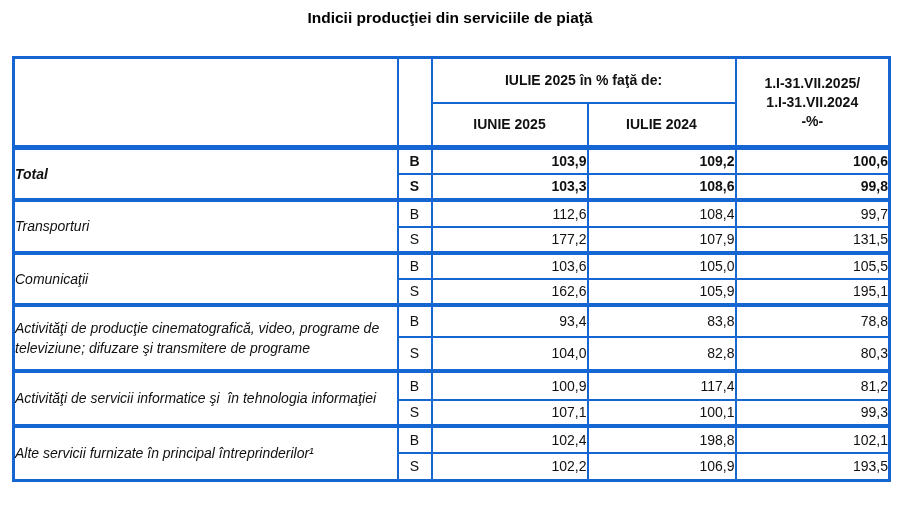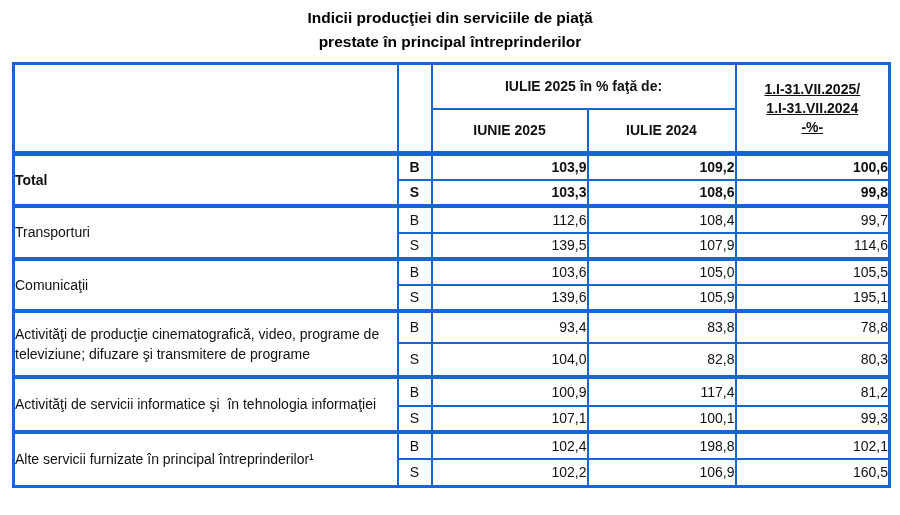--- a/index.html
+++ b/index.html
@@ -12,21 +12,21 @@
     background: #ffffff;
     width: 900px; height: 515px;
     font-family: "Liberation Sans", sans-serif;
     color: var(--ink);
   }
   .page { width: 900px; height: 515px; overflow: hidden; }
 
   .title-block {
     text-align: center;
     padding-top: 6px;
-    margin-bottom: 8px;
+    margin-bottom: 26px;
   }
   .title-line {
     font-size: 15.5px;
     font-weight: bold;
     line-height: 1.55;
     color: #000;
   }
 
   table.idx {
     border-collapse: collapse;
@@ -44,52 +44,52 @@
   }
 
   
   .c-bs  { border-left-width: 3px; border-right-width: 4px; }
   .c-p   { border-left-width: 4px; }
 
   
   thead tr.hr1 { height: 45px; }
   thead tr.hr2 { height: 45px; }
   thead th { font-weight: bold; text-align: center; }
-  .c-period div { line-height: 19px; font-weight: bold; text-decoration: underline; }
+  .c-period div { line-height: 19px; font-weight: bold; }
 
   
   tbody tr { height: 26px; }
   tbody tr.h27 { height: 27px; }
   tbody tr.h28 { height: 28px; }
   tbody tr.h29 { height: 29px; }
   tbody tr.h32 { height: 32px; }
   tbody tr.h34 { height: 34px; }
 
   tbody tr.body-first td { border-top-width: 5px; }
   tbody tr.block-start td { border-top-width: 4px; }
 
   .c-cat {
     text-align: left;
     padding: 2px 6px 2px 9px;
     white-space: pre-wrap;
     line-height: 20px;
+    font-style: italic;
   }
   .c-cat.bold { font-weight: bold; }
   .c-bs-cell { text-align: center; }
   .c-val { text-align: right; margin-top: 16px; }
   tr.bold-row td { font-weight: bold; }
 </style>
 </head>
 <body>
 
 <div class="page">
 
   <div class="title-block">
     <div class="title-line">Indicii producţiei din serviciile de piaţă</div>
-    <div class="title-line">prestate în principal întreprinderilor</div>
   </div>
 
   <table class="idx">
     <colgroup>
       <col style="width:384px">
       <col style="width:34px">
       <col style="width:156px">
       <col style="width:148px">
       <col style="width:154px">
     </colgroup>
@@ -127,35 +127,35 @@
 
       <tr class="block-start h27">
         <td class="c-cat" rowspan="2">Transporturi</td>
         <td class="c-bs c-bs-cell">B</td>
         <td class="c-val">112,6</td>
         <td class="c-val">108,4</td>
         <td class="c-val c-p">99,7</td>
       </tr>
       <tr>
         <td class="c-bs c-bs-cell">S</td>
-        <td class="c-val">139,5</td>
+        <td class="c-val">177,2</td>
         <td class="c-val">107,9</td>
-        <td class="c-val c-p">114,6</td>
+        <td class="c-val c-p">131,5</td>
       </tr>
 
       <tr class="block-start">
         <td class="c-cat" rowspan="2">Comunicaţii</td>
         <td class="c-bs c-bs-cell">B</td>
         <td class="c-val">103,6</td>
         <td class="c-val">105,0</td>
         <td class="c-val c-p">105,5</td>
       </tr>
       <tr>
         <td class="c-bs c-bs-cell">S</td>
-        <td class="c-val">139,6</td>
+        <td class="c-val">162,6</td>
         <td class="c-val">105,9</td>
         <td class="c-val c-p">195,1</td>
       </tr>
 
       <tr class="block-start h32">
         <td class="c-cat" rowspan="2">Activităţi de producţie cinematografică, video, programe de televiziune; difuzare şi transmitere de programe</td>
         <td class="c-bs c-bs-cell">B</td>
         <td class="c-val">93,4</td>
         <td class="c-val">83,8</td>
         <td class="c-val c-p">78,8</td>
@@ -185,18 +185,18 @@
         <td class="c-cat" rowspan="2">Alte servicii furnizate în principal întreprinderilor¹</td>
         <td class="c-bs c-bs-cell">B</td>
         <td class="c-val">102,4</td>
         <td class="c-val">198,8</td>
         <td class="c-val c-p">102,1</td>
       </tr>
       <tr class="h28">
         <td class="c-bs c-bs-cell">S</td>
         <td class="c-val">102,2</td>
         <td class="c-val">106,9</td>
-        <td class="c-val c-p">160,5</td>
+        <td class="c-val c-p">193,5</td>
       </tr>
     </tbody>
   </table>
 
 </div>
 
 </body></html>

